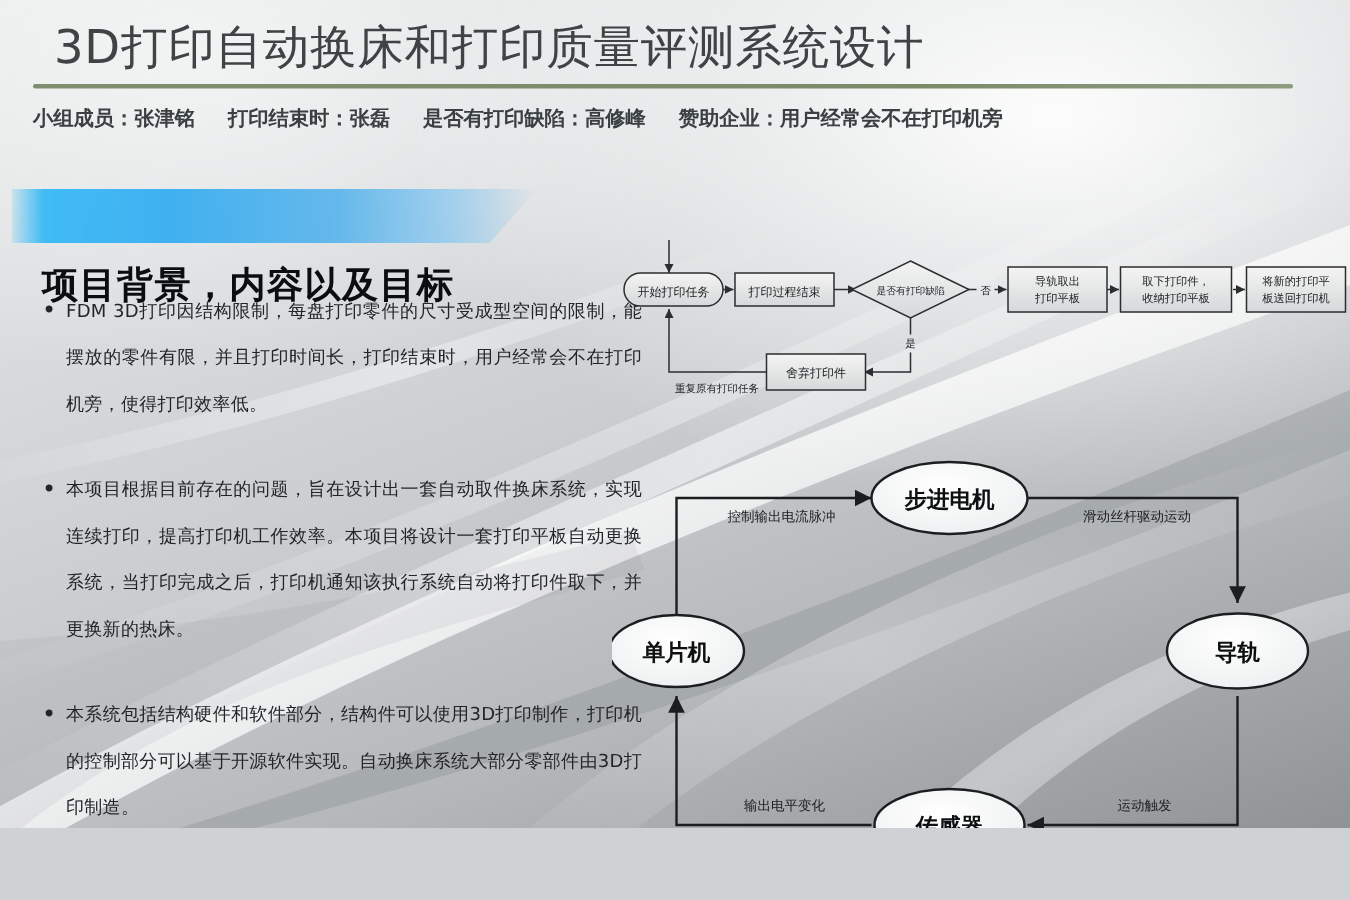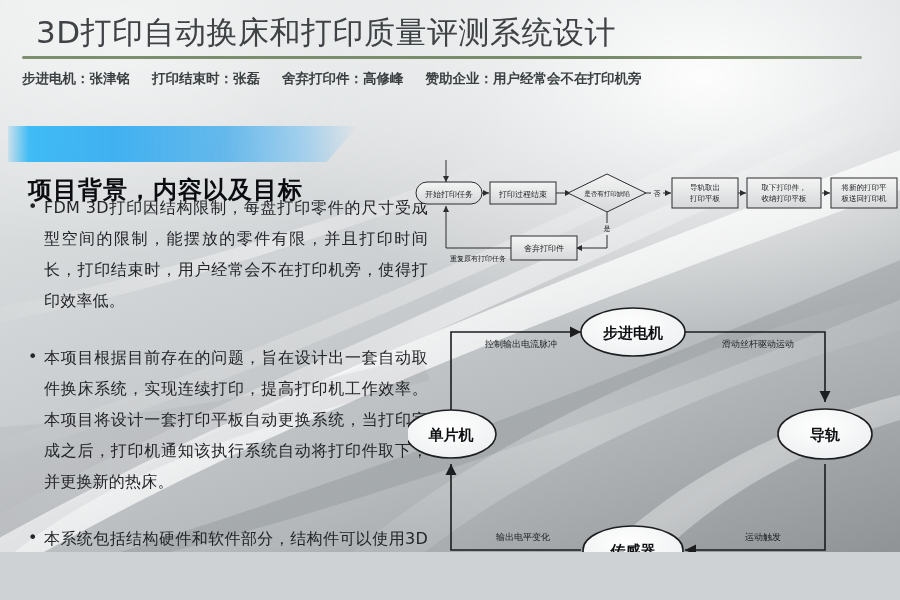--- a/index.html
+++ b/index.html
@@ -60,21 +60,21 @@
     margin-top:45px;
   }
 
   
   .bullets{position:absolute;left:28px;top:192px;width:400px;color:#232528;}
   .bullet{display:flex;margin-bottom:26px;}
   .bullet .dot{
     flex:0 0 16px;font-size:16px;line-height:30px;color:#232528;text-align:left;
   }
   .bullet .btxt{
-    flex:1 1 auto;font-size:16px;line-height:31px;text-align:justify;
+    flex:1 1 auto;font-size:12px;line-height:31px;text-align:justify;
     letter-spacing:0.2px;
   }
 
   
   .flow{position:absolute;left:408px;top:160px;width:492px;height:120px;}
   .flow svg{display:block;}
   .flow text{font-family:"DejaVu Sans","Liberation Sans",sans-serif;}
 
   
   .blockdia{position:absolute;left:408px;top:292px;width:492px;height:300px;}
@@ -117,21 +117,21 @@
       <path d="M 300,600 C 430,470 640,360 900,290 L 900,330 C 660,400 470,500 370,600 Z" fill="url(#sw2)" opacity="0.5"></path>
       <path d="M -40,330 C 120,300 300,250 520,165 L 520,150 C 300,235 120,285 -40,315 Z" fill="url(#sw4)" opacity="0.45"></path>
       <path d="M 560,600 C 640,500 760,430 900,395 L 900,420 C 780,455 680,520 620,600 Z" fill="url(#sw1)" opacity="0.5"></path>
       <path d="M -40,600 L -40,430 C 120,420 260,400 420,355 L 430,380 C 250,430 90,470 -40,600 Z" fill="#7d8286" opacity="0.10"></path>
     </svg>
   </div>
 
   <div class="title">3D打印自动换床和打印质量评测系统设计</div>
   <div class="title-rule"></div>
   <div class="meta">
-    <span>步进电机：张津铭</span><span>打印结束时：张磊</span><span>舍弃打印件：高修峰</span><span>赞助企业：用户经常会不在打印机旁</span>
+    <span>小组成员：张津铭</span><span>打印结束时：张磊</span><span>是否有打印缺陷：高修峰</span><span>赞助企业：用户经常会不在打印机旁</span>
   </div>
 
   <div class="sect-wrap">
     <div class="sect-band"></div>
     <div class="sect-title">项目背景，内容以及目标</div>
   </div>
 
   <div class="bullets">
     <div class="bullet">
       <div class="dot">•</div>

